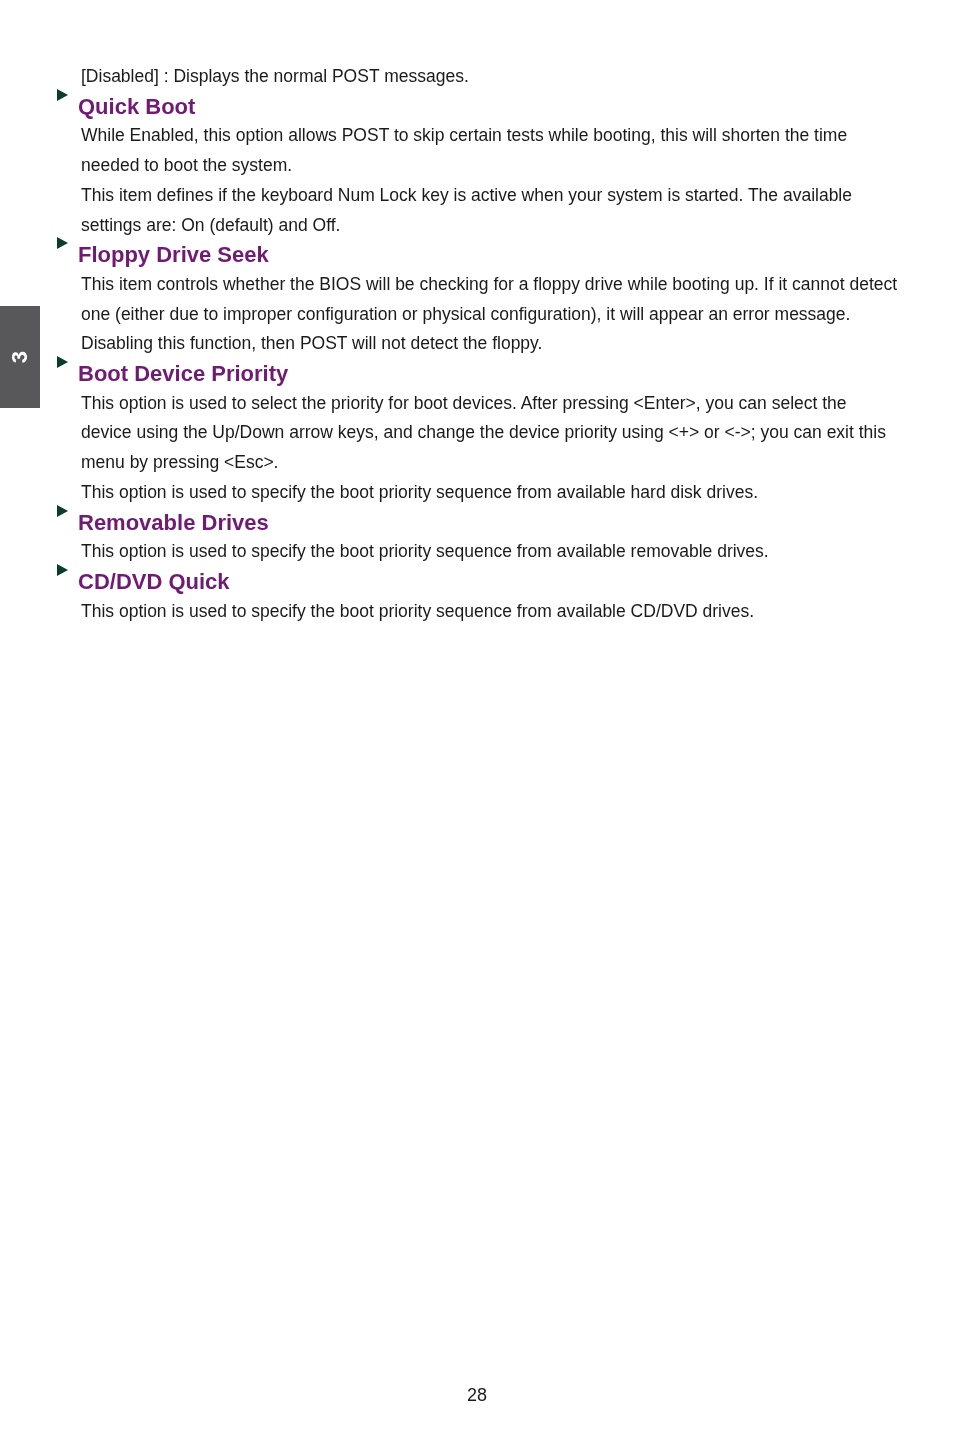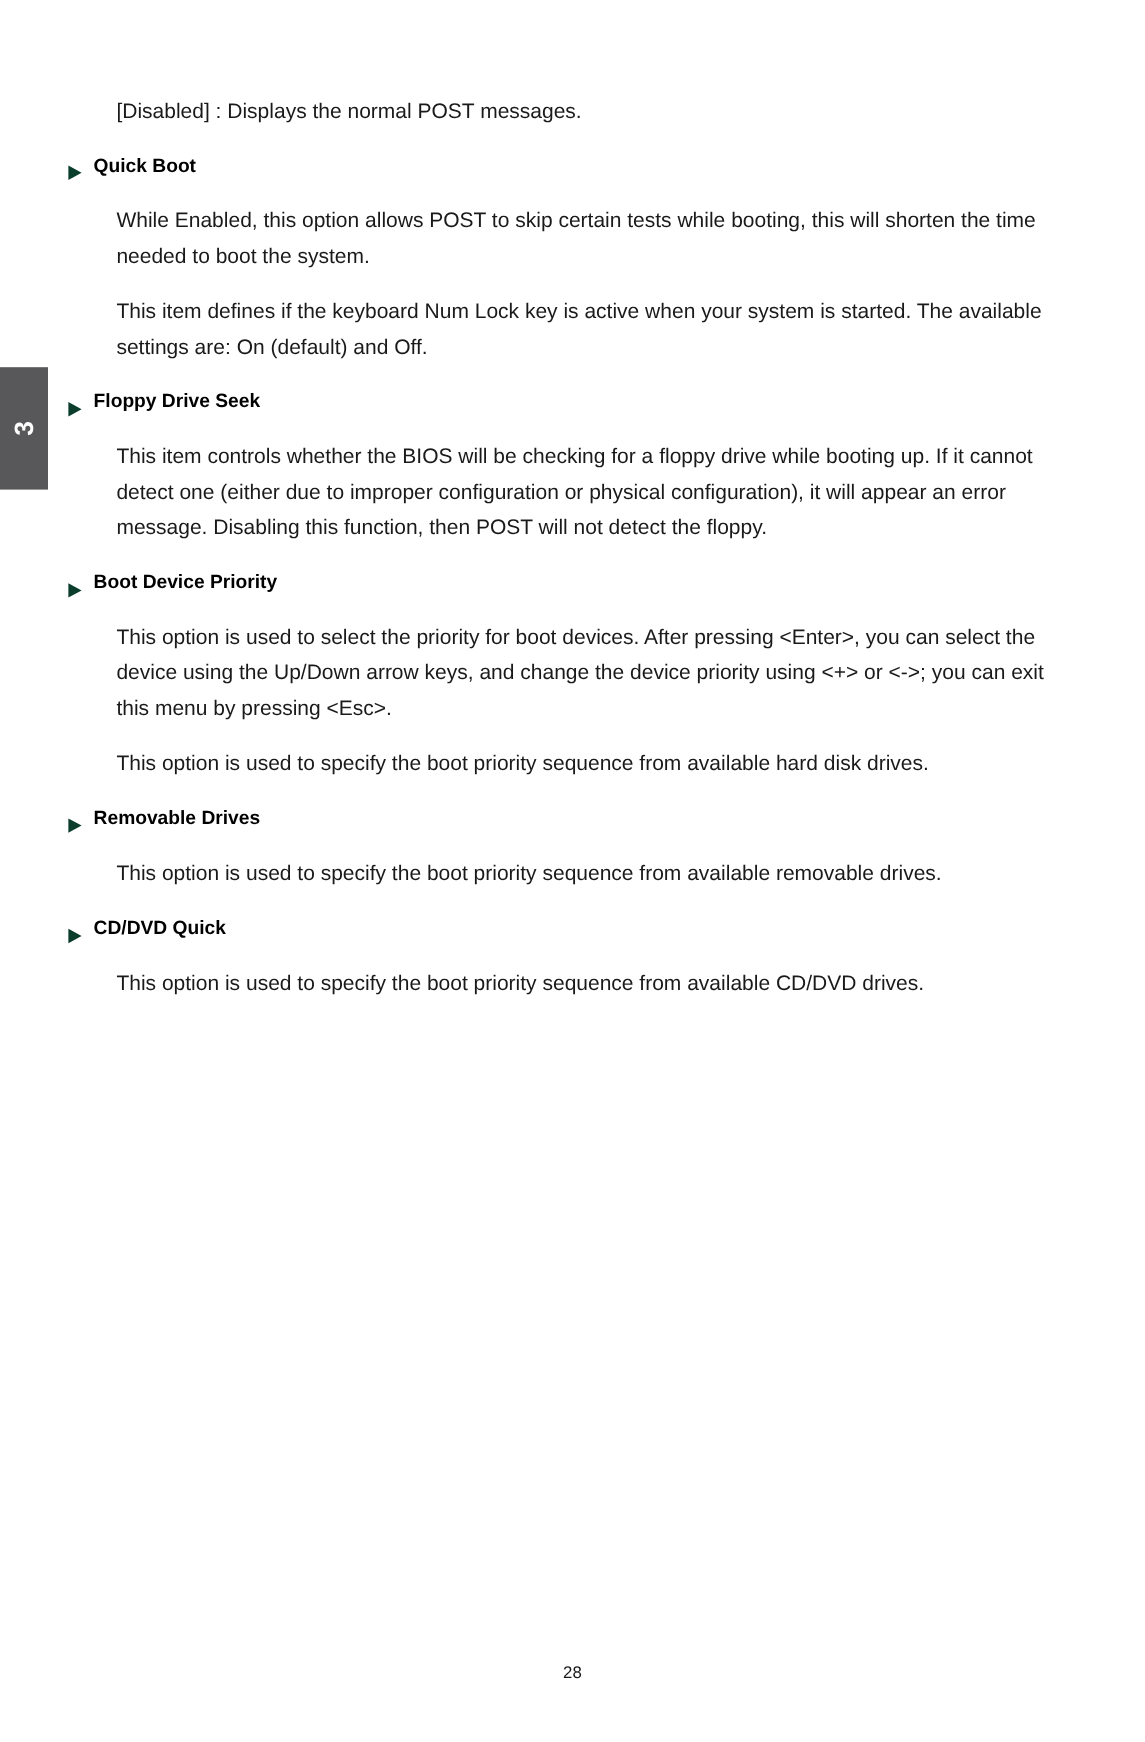--- a/index.html
+++ b/index.html
@@ -40,40 +40,40 @@
   
   .page-body {
     position: absolute;
     left: 57px;
     top: 62px;
     width: 843px;
   }
 
   
   .para {
-    margin: 16px;
+    margin: 0;
     padding: 0 0 0 24px;
     font-size: 17.5px;
     line-height: 29.7px;
     color: #1a1a1a;
     text-align: left;
     font-family: "Liberation Sans", sans-serif;
     white-space: normal;
   }
 
   
   .heading {
     margin: 0;
     padding: 0;
-    font-size: 16px;
+    font-size: 22px;
     line-height: 29.7px;
     font-weight: bold;
-    color: #000000;
+    color: #701a75;
     display: flex;
-    align-items: flex-end;
+    align-items: flex-start;
     font-family: "Liberation Sans", sans-serif;
   }
   .bullet-triangle {
     display: inline-block;
     width: 0;
     height: 0;
     border-left: 11px solid #0b3d2c;
     border-top: 6.5px solid transparent;
     border-bottom: 6.5px solid transparent;
     margin-right: 10px;
@@ -85,21 +85,21 @@
     display: inline-block;
   }
 
   
   .page-number {
     position: absolute;
     left: 0;
     right: 0;
     top: 1385px;
     text-align: center;
-    font-size: 14px;
+    font-size: 18px;
     color: #1a1a1a;
     font-family: "Liberation Sans", sans-serif;
   }
 </style>
 </head>
 <body>
 
 <div class="chapter-tab">
   <span class="chapter-tab-number">3</span>
 </div>

